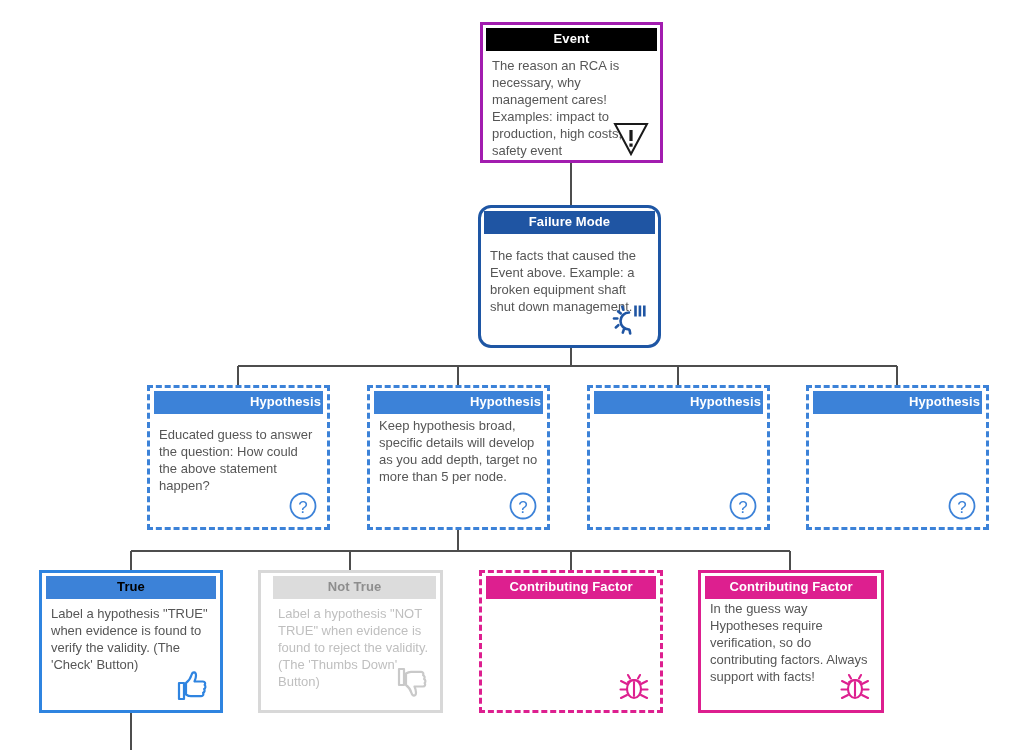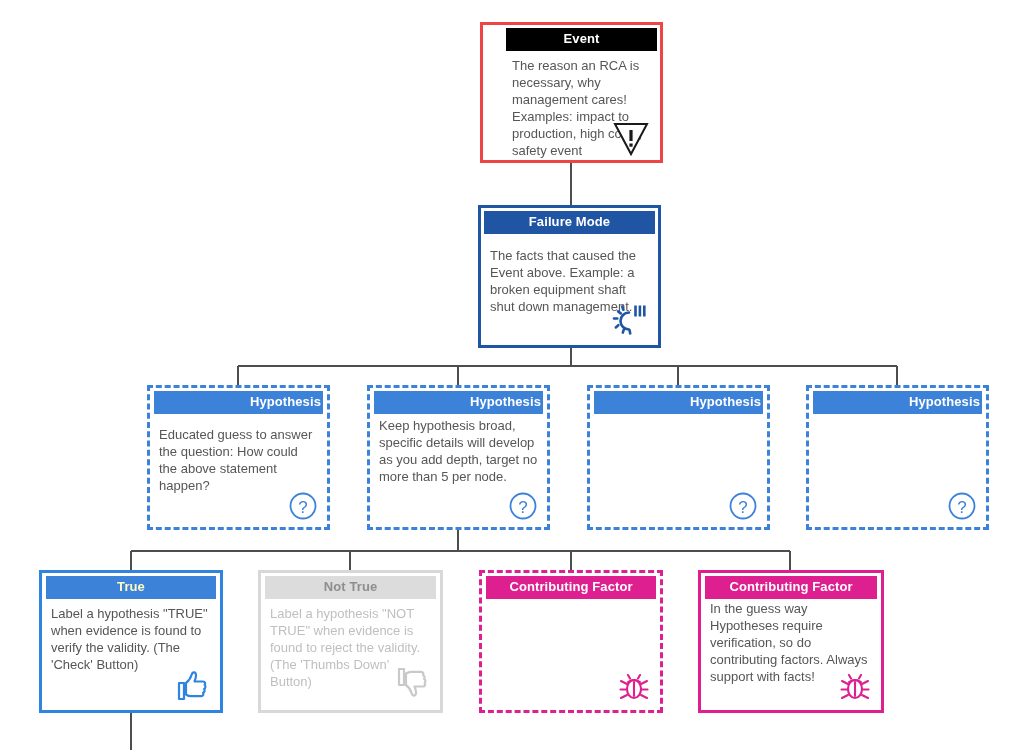--- a/index.html
+++ b/index.html
@@ -45,33 +45,33 @@
     white-space:pre-line;
   }
   .node .glyph{
     position:absolute;
     right:9px;
     bottom:6px;
     line-height:0;
   }
 
   
-  .v-event{border:3px solid #ef4444;padding-left:20px;}
+  .v-event{border:3px solid #a21caf;}
   .v-event .hdr{background:#000000;color:#ffffff;margin:3px 3px 0 3px;}
 
   .v-failure{border:3px solid #1E56A4;}
   .v-failure .hdr{background:#1F55A3;color:#ffffff;margin:3px 3px 0 3px;}
 
   .v-hyp{border:3px dashed #3C82D8;}
   .v-hyp .hdr{background:#3C82D8;color:#ffffff;margin:3px 4px 0 4px;text-align:right;}
 
   .v-true{border:3px solid #2F84E0;}
-  .v-true .hdr{background:#3C82D8;color:#fef9c3;margin:3px 4px 0 4px;}
-
-  .v-nottrue{border:3px solid #D8D8D8;}
+  .v-true .hdr{background:#3C82D8;color:#000000;margin:3px 4px 0 4px;}
+
+  .v-nottrue{border:3px solid #D8D8D8;padding-left:8px;}
   .v-nottrue .hdr{background:#DCDCDC;color:#8E8E8E;margin:3px 4px 0 4px;}
   .v-nottrue .body{color:#BFBFBF;}
 
   .v-cf-dashed{border:3px dashed #DD1F8F;}
   .v-cf-dashed .hdr{background:#DD1F8F;color:#ffffff;margin:3px 4px 0 4px;}
 
   .v-cf-solid{border:3px solid #DD1F8F;}
   .v-cf-solid .hdr{background:#DD1F8F;color:#ffffff;margin:3px 4px 0 4px;}
   .v-cf-solid .bodywrap{padding-top:2px;}
 
@@ -112,21 +112,21 @@
       <div class="glyph">
         <svg width="40" height="40" viewBox="0 0 40 40">
           <polygon points="4,6 36,6 20,36" fill="#ffffff" stroke="#1a1a1a" stroke-width="2"></polygon>
           <rect x="18.4" y="12" width="3.2" height="11" fill="#1a1a1a"></rect>
           <rect x="18.4" y="25.5" width="3.2" height="3.2" fill="#1a1a1a"></rect>
         </svg>
       </div>
     </div>
   </div>
 
-  <div class="node v-failure" style="left:478px;top:205px;width:183px;height:143px;">
+  <div class="node v-failure" style="left:478px;top:205px;width:183px;height:143px;border-radius:13px;">
     <div class="hdr">Failure Mode</div>
     <div class="bodywrap" style="padding-top:14px;">
       <div class="body">The facts that caused the Event above. Example: a broken equipment shaft shut down management.</div>
       <div class="glyph">
         <svg width="40" height="40" viewBox="0 0 40 40">
           <g fill="none" stroke="#1F55A3" stroke-width="2.6" stroke-linecap="round">
             <path d="M20 30.5a8.5 8.5 0 1 1 0-17"></path>
             <path d="M11.7 14.4l-2.6-2.0"></path>
               <path d="M8.3 19.5h-3.3"></path>
             <path d="M9.3 26.2l-2.5 2.2"></path>

